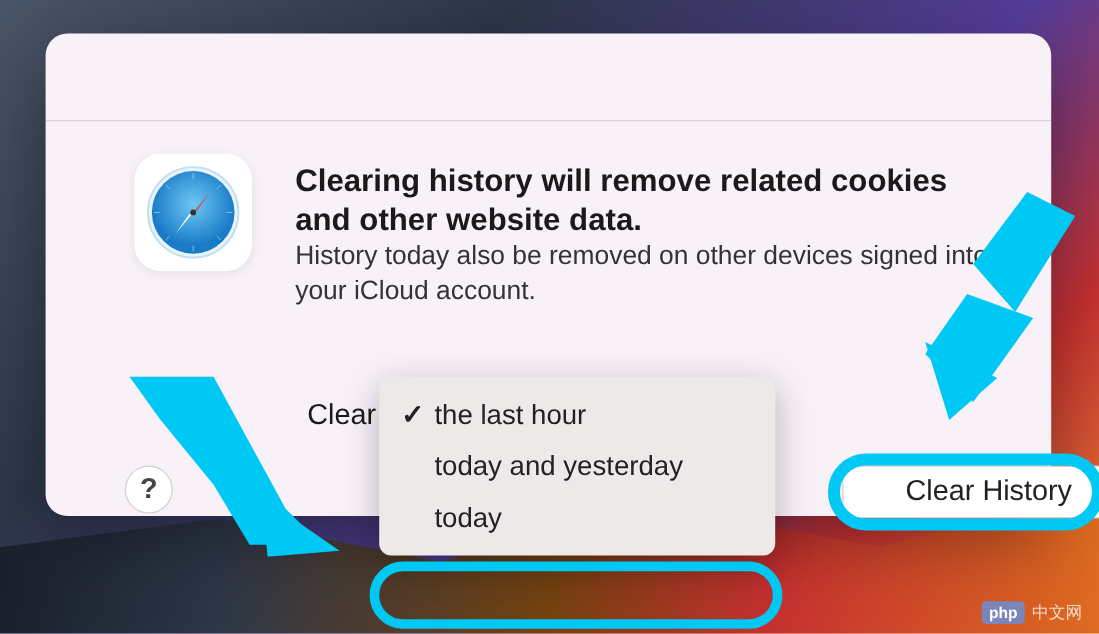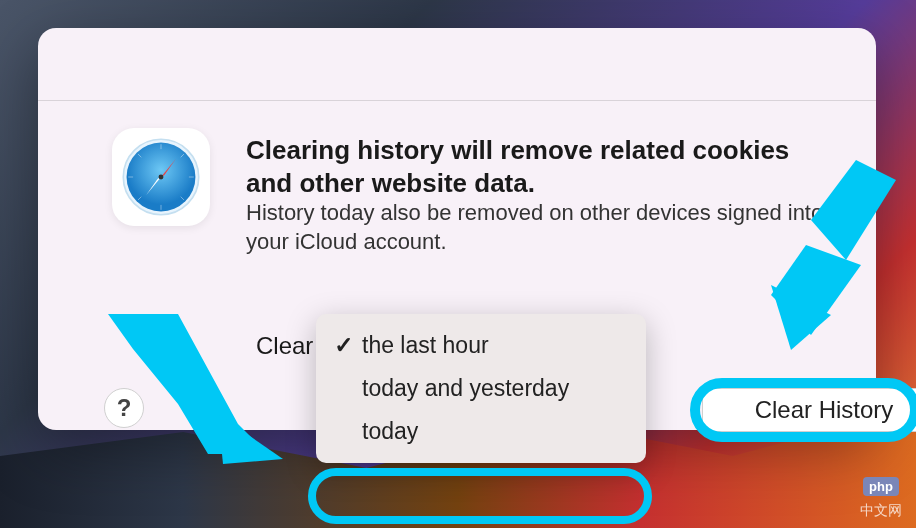--- a/index.html
+++ b/index.html
@@ -209,21 +209,20 @@
     .watermark {
       position: absolute;
       bottom: 8px;
       right: 14px;
       font-size: 14px;
       color: rgba(255,255,255,0.75);
       display: flex;
       align-items: center;
       gap: 6px;
       z-index: 50;
-      flex-direction: column;
     }
     .php-badge {
       background: #7a86b8;
       color: #fff;
       padding: 2px 6px;
       border-radius: 4px;
       font-size: 13px;
       font-weight: 700;
     }
   </style>

